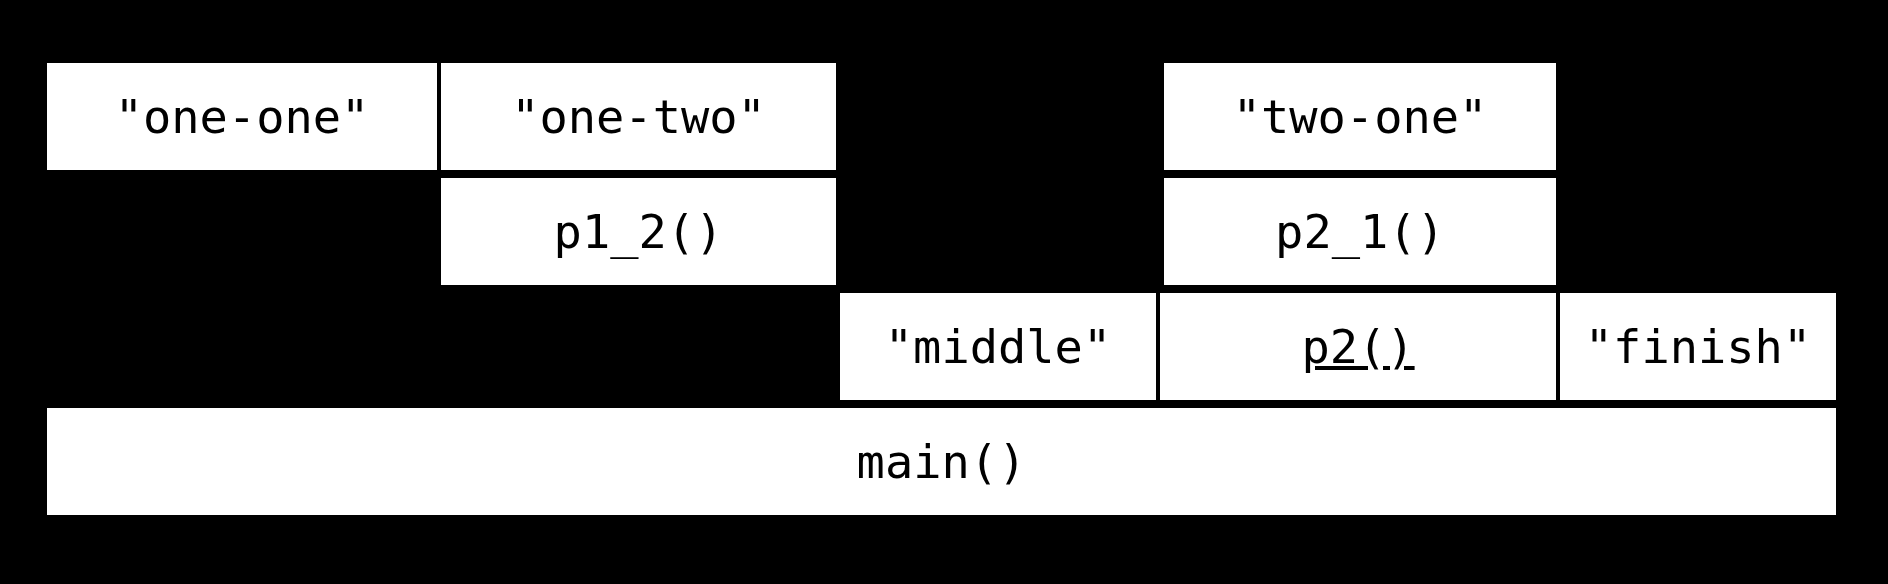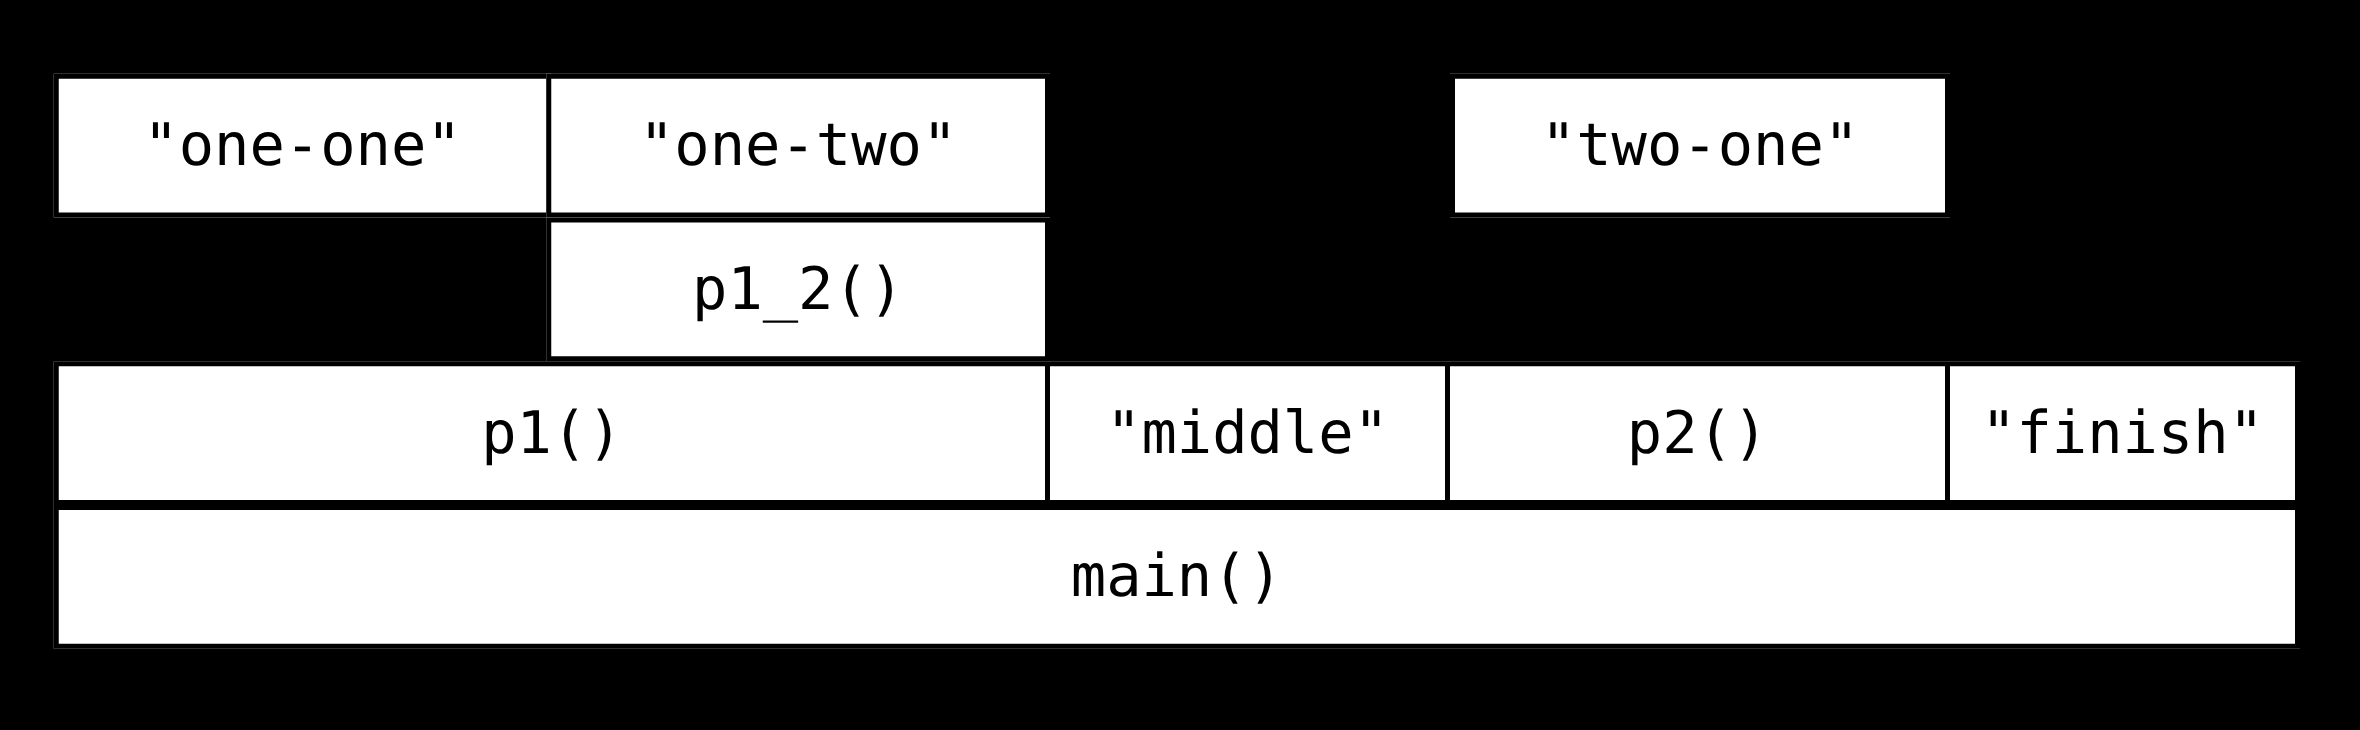--- a/index.html
+++ b/index.html
@@ -32,21 +32,21 @@
 </head>
 <body>
 
 <div class="stage">
 
   <div class="box" style="left:43px;  top:59px;  width:398px; height:115px;">"one-one"</div>
   <div class="box" style="left:437px; top:59px;  width:403px; height:115px;">"one-two"</div>
   <div class="box" style="left:1160px;top:59px;  width:400px; height:115px;">"two-one"</div>
 
   <div class="box" style="left:437px; top:174px; width:403px; height:115px;">p1_2()</div>
+  <div class="box" style="left:1160px;top:174px; width:400px; height:115px;">p2_1()</div>
 
-  <div class="box" style="left:43px;  top:289px; width:797px; height:115px;">p1()</div>
   <div class="box" style="left:836px; top:289px; width:324px; height:115px;">"middle"</div>
-  <div class="box" style="left:1156px;top:289px; width:404px; height:115px;">p2()</div>
+  <div class="box" style="left:1156px;top:289px; width:404px; height:115px;text-decoration:underline;">p2()</div>
   <div class="box" style="left:1556px;top:289px; width:284px; height:115px;">"finish"</div>
 
   <div class="box" style="left:43px;  top:404px; width:1797px; height:115px;text-align:center;">main()</div>
 
 </div>
 
 </body></html>

